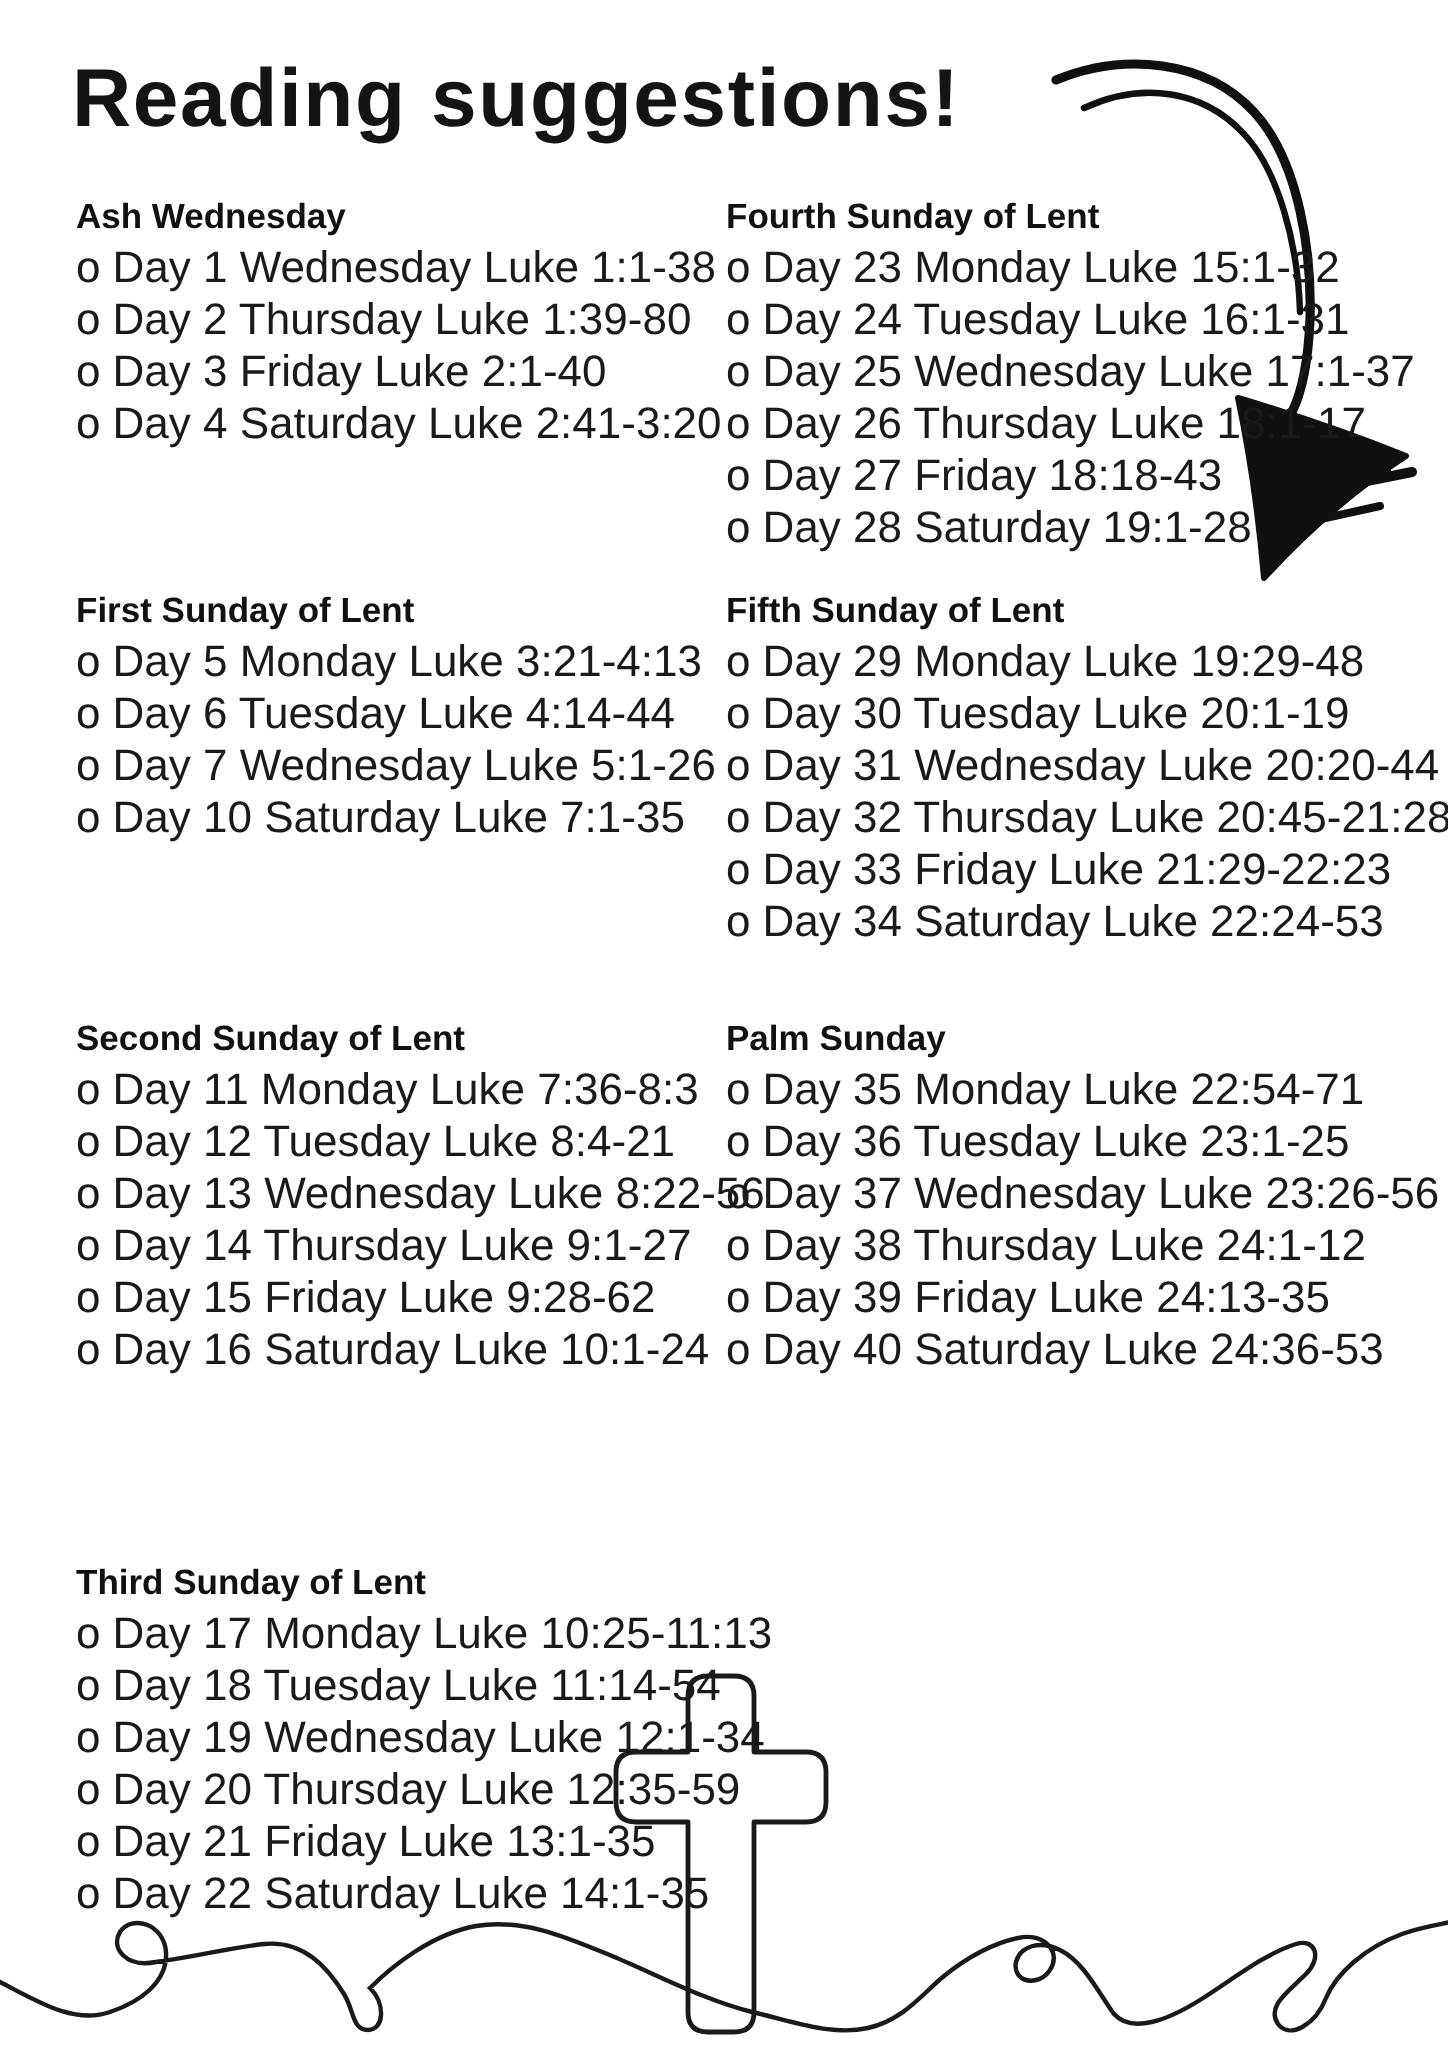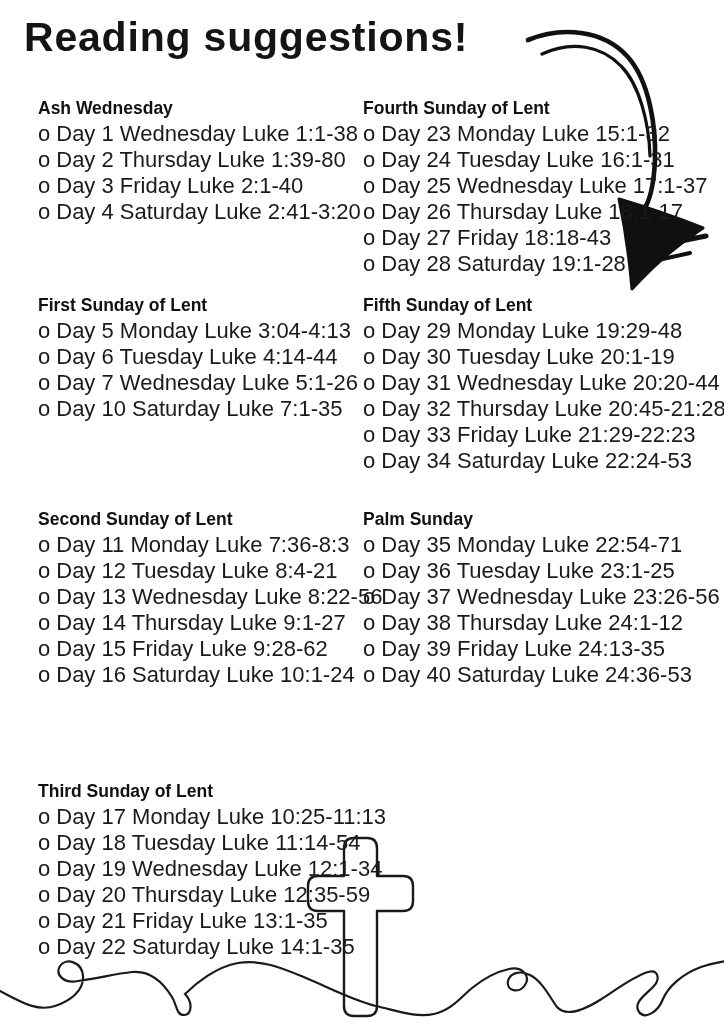--- a/index.html
+++ b/index.html
@@ -8,21 +8,21 @@
     background: #ffffff;
     font-family: "Liberation Sans", sans-serif;
     color: #161616;
     position: relative;
     overflow: hidden;
   }
   .page { position: absolute; inset: 0; }
   .title {
     position: absolute;
     left: 24px; top: 12px;
-    margin: 0;
+    margin: 12px;
     font-size: 41px;
     font-weight: bold;
     letter-spacing: 0.8px;
     line-height: 50px;
     color: #141414;
     white-space: nowrap;
   }
   .deco {
     position: absolute; inset: 0;
     width: 724px; height: 1024px;
@@ -103,21 +103,21 @@
   <div class="column col-left" id="col-left">
       <div class="section" style="top: 95px;">
         <div class="heading">Ash Wednesday</div>
         <div class="item"><span class="bullet">o</span><span>Day 1 Wednesday Luke 1:1-38</span></div>
         <div class="item"><span class="bullet">o</span><span>Day 2 Thursday Luke 1:39-80</span></div>
         <div class="item"><span class="bullet">o</span><span>Day 3 Friday Luke 2:1-40</span></div>
         <div class="item"><span class="bullet">o</span><span>Day 4 Saturday Luke 2:41-3:20</span></div>
       </div>
       <div class="section" style="top: 292px;">
         <div class="heading">First Sunday of Lent</div>
-        <div class="item"><span class="bullet">o</span><span>Day 5 Monday Luke 3:04-4:13</span></div>
+        <div class="item"><span class="bullet">o</span><span>Day 5 Monday Luke 3:21-4:13</span></div>
         <div class="item"><span class="bullet">o</span><span>Day 6 Tuesday Luke 4:14-44</span></div>
         <div class="item"><span class="bullet">o</span><span>Day 7 Wednesday Luke 5:1-26</span></div>
         <div class="item"><span class="bullet">o</span><span>Day 10 Saturday Luke 7:1-35</span></div>
       </div>
       <div class="section" style="top: 506px;">
         <div class="heading">Second Sunday of Lent</div>
         <div class="item"><span class="bullet">o</span><span>Day 11 Monday Luke 7:36-8:3</span></div>
         <div class="item"><span class="bullet">o</span><span>Day 12 Tuesday Luke 8:4-21</span></div>
         <div class="item"><span class="bullet">o</span><span>Day 13 Wednesday Luke 8:22-56</span></div>
         <div class="item"><span class="bullet">o</span><span>Day 14 Thursday Luke 9:1-27</span></div>

